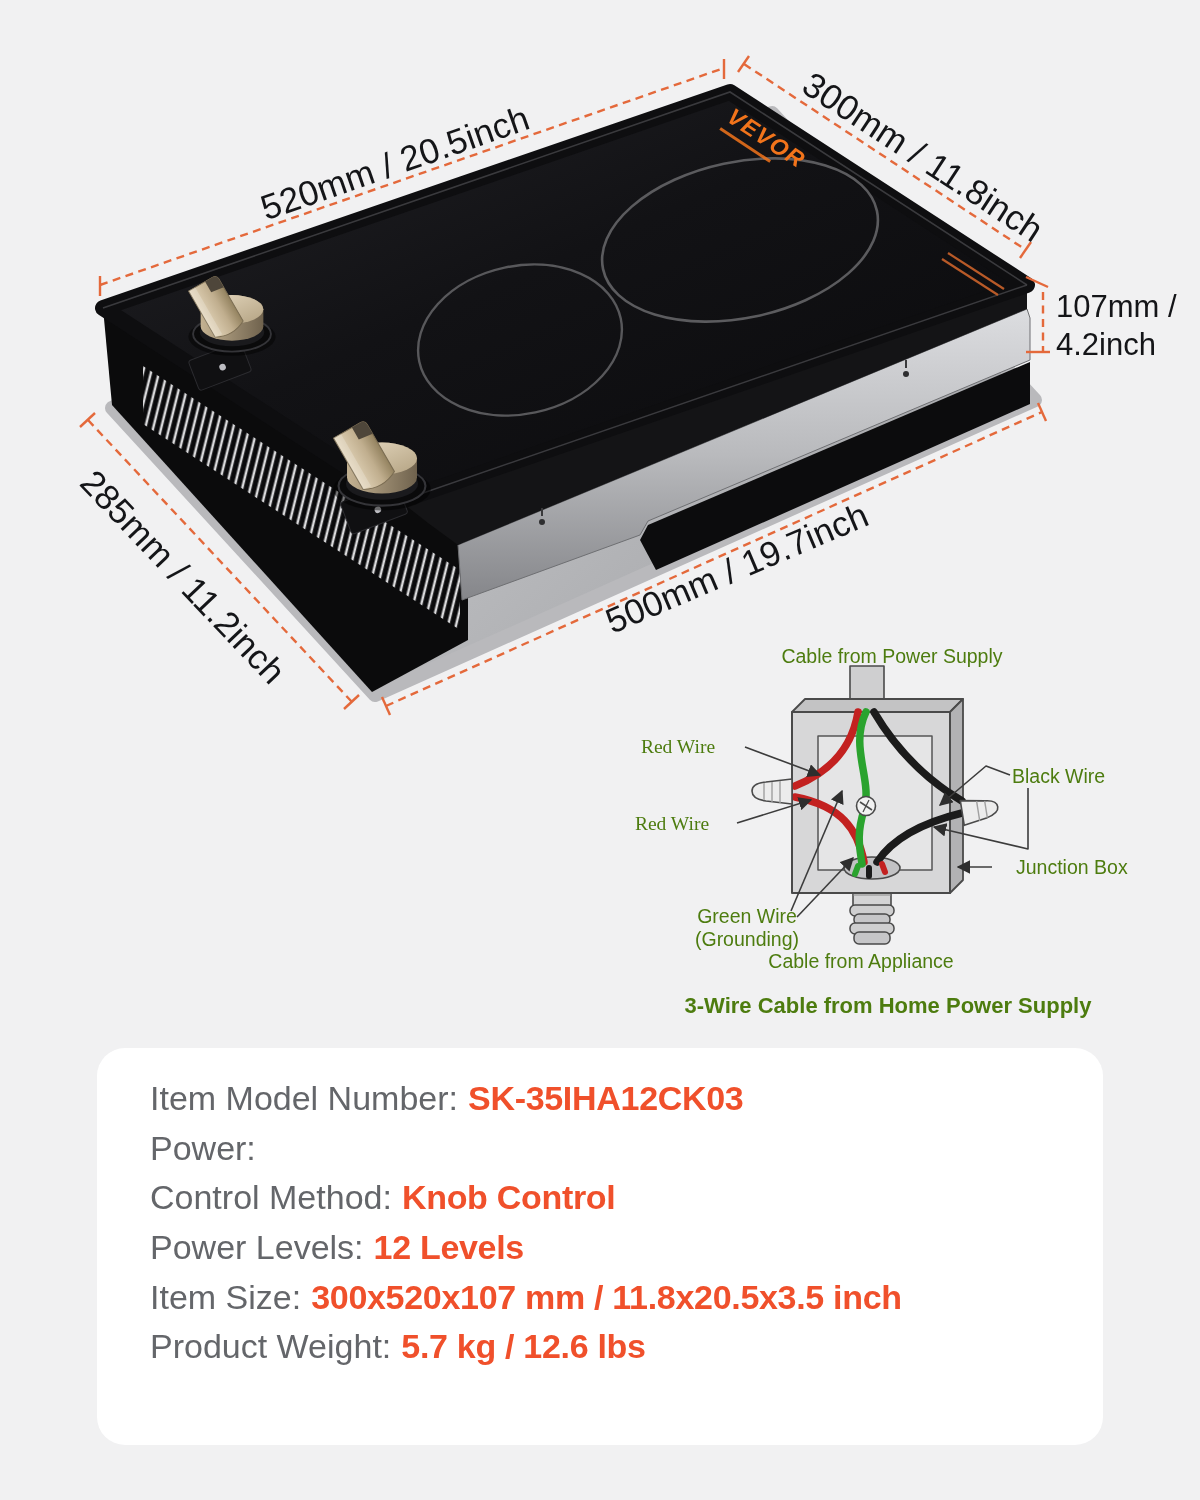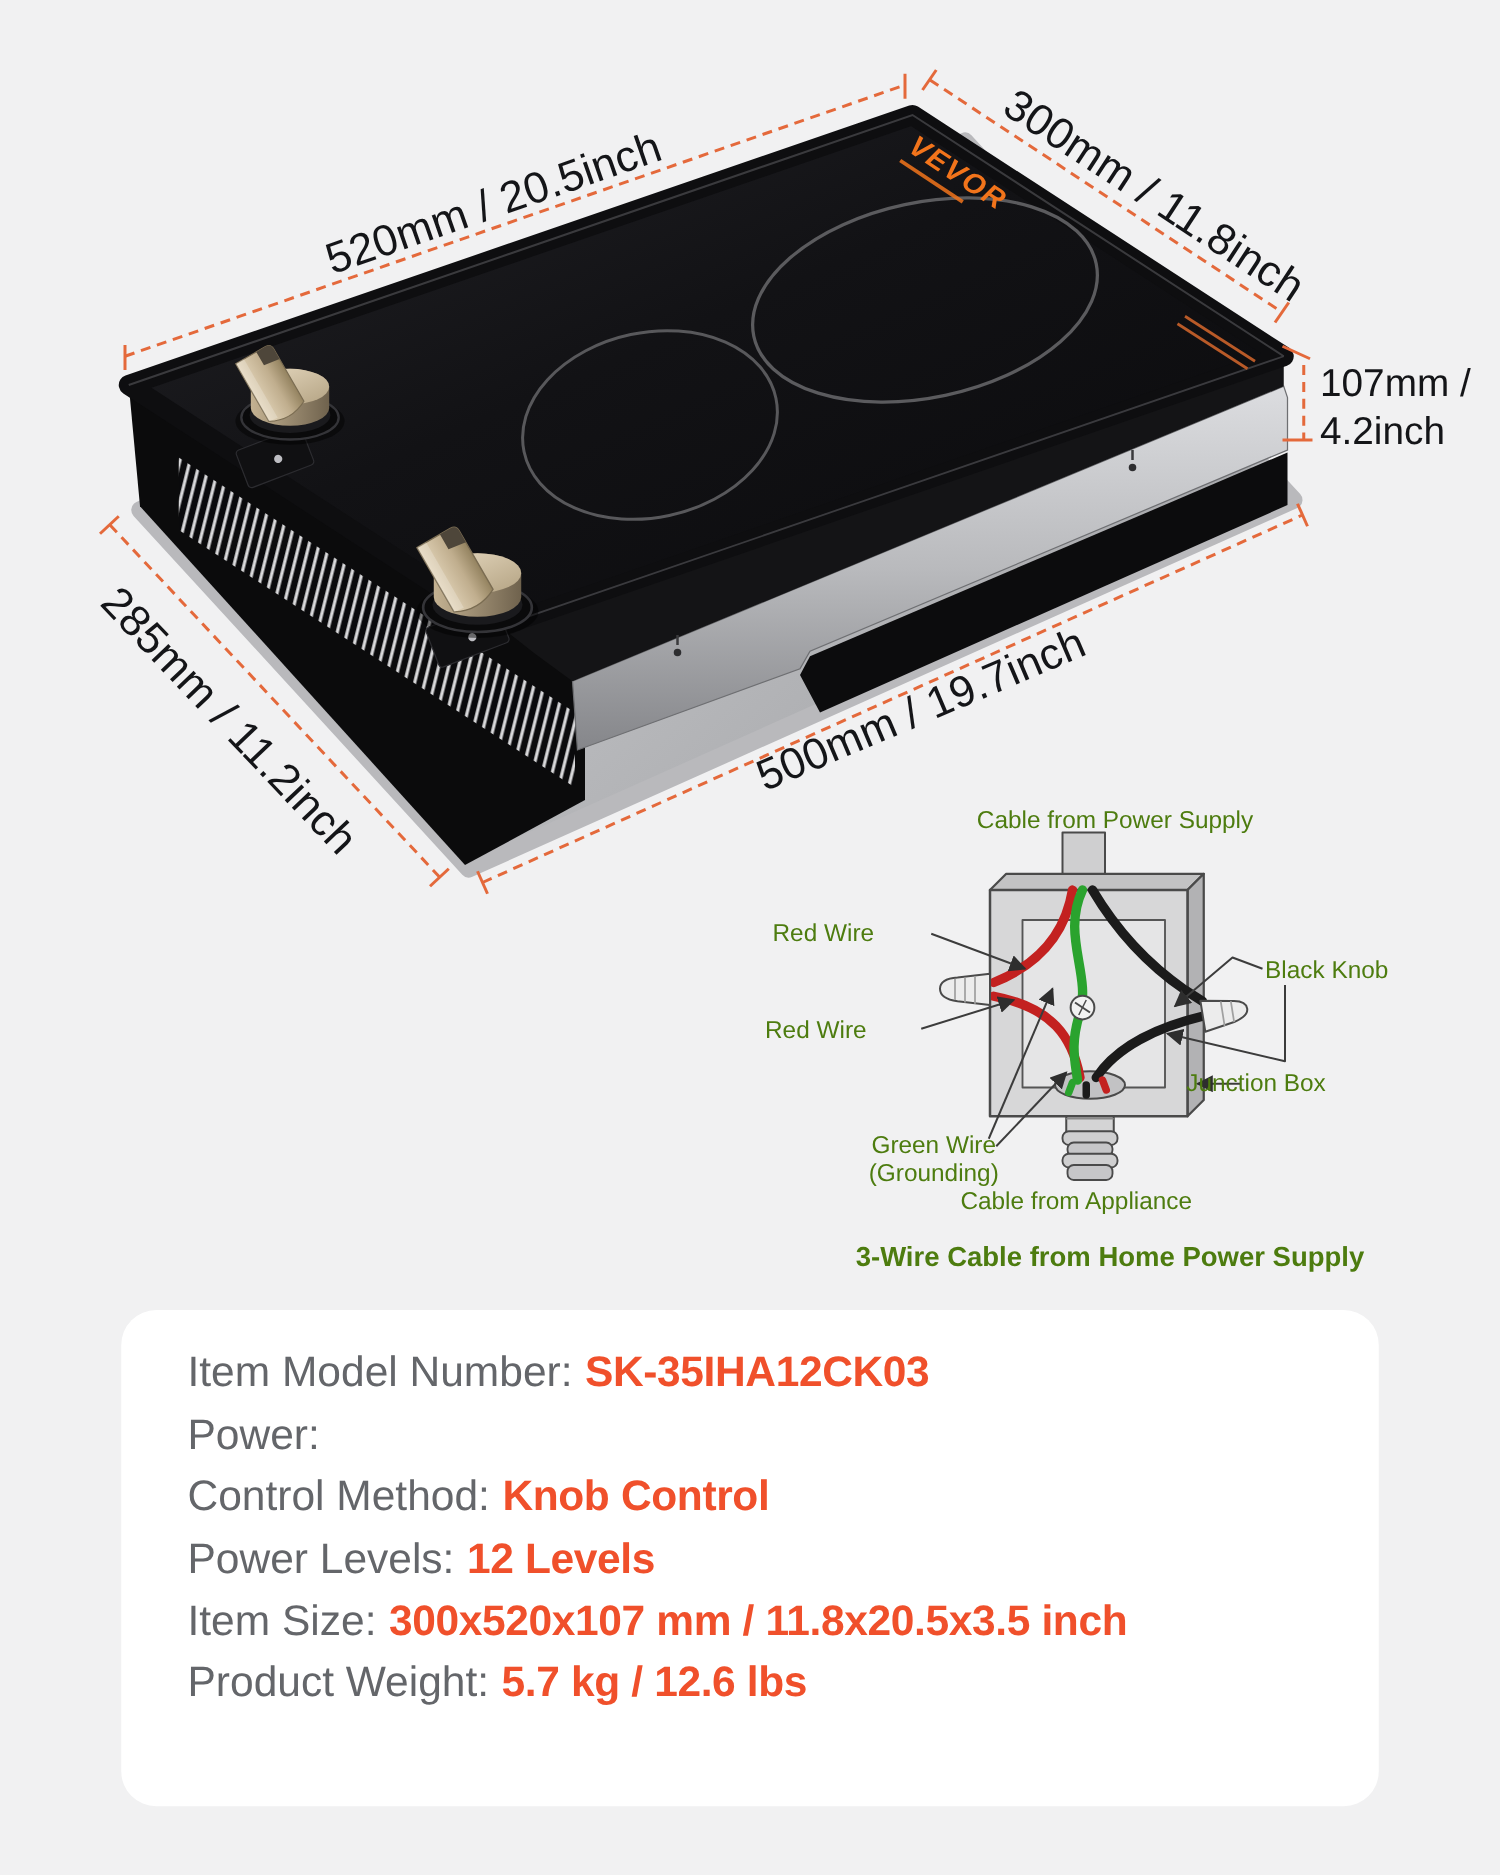--- a/index.html
+++ b/index.html
@@ -11,21 +11,21 @@
   }
   #scene{position:absolute;left:0;top:0;}
   .lbl{position:absolute;color:#141518;white-space:nowrap;}
   .dim{font-size:35px;font-weight:500;letter-spacing:.2px;}
   .rot-520{transform:translate(-50%,-50%) rotate(-19.2deg);}
   .rot-300{transform:translate(-50%,-50%) rotate(33.2deg);}
   .rot-285{transform:translate(-50%,-50%) rotate(46.5deg);}
   .rot-500{transform:translate(-50%,-50%) rotate(-23deg);}
   .dim-107{font-size:31px;font-weight:500;line-height:38px;}
   .wlabel{font-size:19.5px;color:#4d7c0f;}
-  .wlabel.right{text-align:left;}
+  .wlabel.right{text-align:center;font-family:Liberation Serif, serif;}
   .wlabel.centered{transform:translateX(-50%);text-align:center;}
   .wcaption{font-size:22px;font-weight:700;color:#4d7c0f;transform:translateX(-50%);}
   .brand-logo{
     position:absolute;left:737px;top:103px;
     transform:rotate(33.5deg);transform-origin:left top;
     color:#F2741B;font-size:23px;font-weight:700;font-style:italic;letter-spacing:1.5px;
   }
   .brand-logo .tagline-bar{width:60px;height:2.5px;background:#F2741B;opacity:.85;margin-top:2px;}
   
   .spec-card{
@@ -240,22 +240,22 @@
   <div class="lbl dim-107" style="left:1056px;top:288px;">
     <div>107mm /</div>
     <div>4.2inch</div>
   </div>
   <div class="lbl dim rot-285" style="left:183px;top:577px;">285mm / 11.2inch</div>
   <div class="lbl dim rot-500" style="left:737px;top:568px;">500mm / 19.7inch</div>
 
   <div class="lbl wlabel centered" style="left:892px;top:645px;">Cable from Power Supply</div>
   <div class="lbl wlabel right" style="left:618px;top:736px;width:120px;">Red Wire</div>
   <div class="lbl wlabel right" style="left:612px;top:813px;width:120px;">Red Wire</div>
-  <div class="lbl wlabel" style="left:1012px;top:765px;">Black Knob</div>
-  <div class="lbl wlabel" style="left:949px;top:856px;">Junction Box</div>
+  <div class="lbl wlabel" style="left:1012px;top:765px;">Black Wire</div>
+  <div class="lbl wlabel" style="left:1016px;top:856px;">Junction Box</div>
   <div class="lbl wlabel centered" style="left:747px;top:905px;">
     <div>Green Wire</div>
     <div>(Grounding)</div>
   </div>
   <div class="lbl wlabel centered" style="left:861px;top:950px;text-align:center;">Cable from Appliance</div>
   <div class="lbl wcaption" style="left:888px;top:993px;">3-Wire Cable from Home Power Supply</div>
 
   <div class="spec-card">
     <div class="spec-row">
       <span class="spec-label">Item Model Number:</span>

